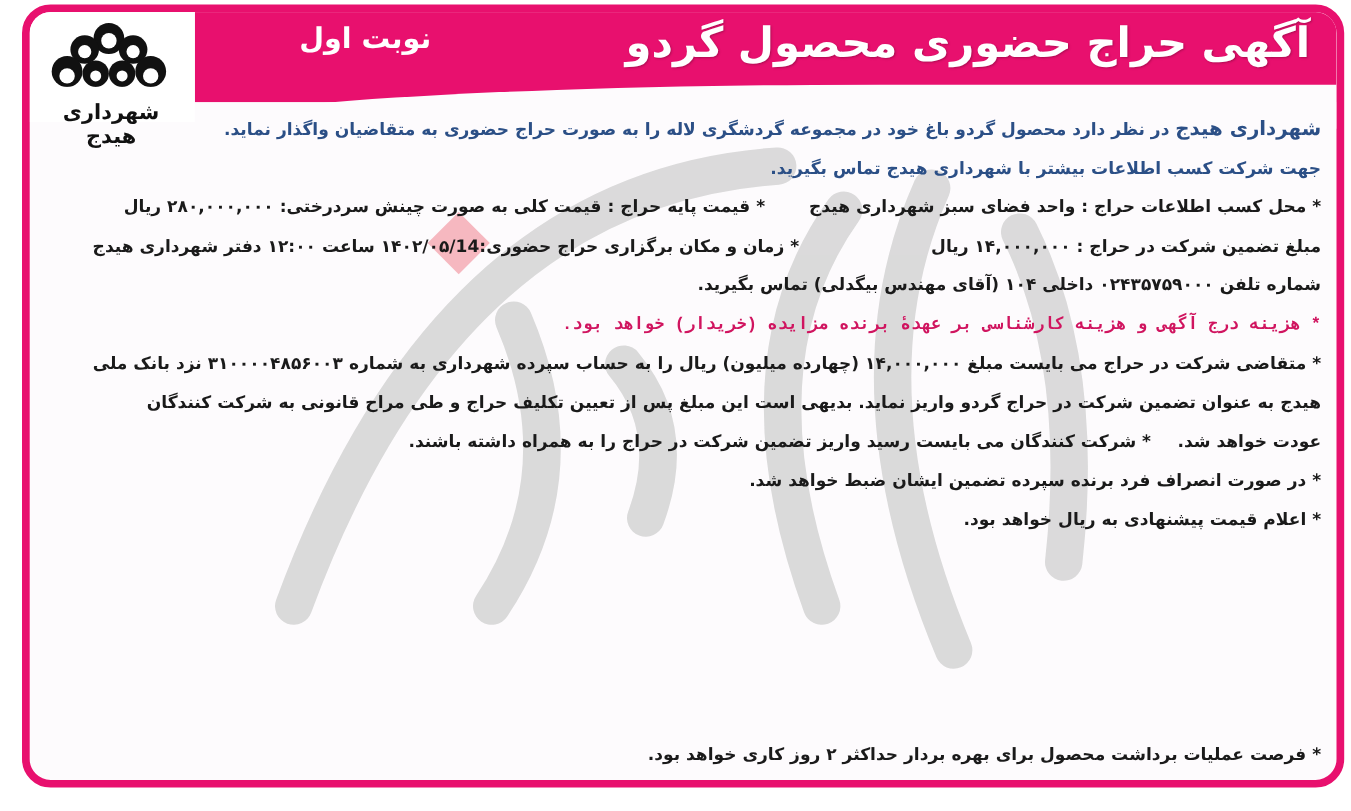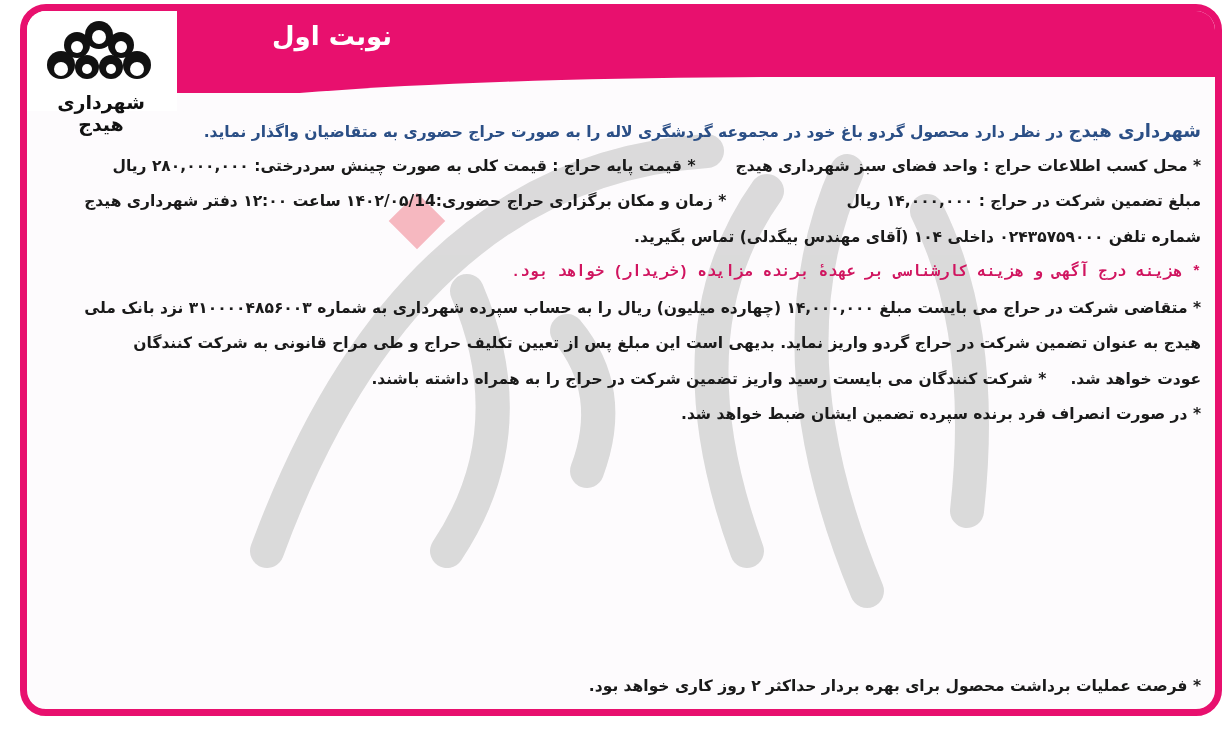--- a/index.html
+++ b/index.html
@@ -11,21 +11,21 @@
       clip-path: polygon(0 0, 100% 0, 100% 100%, 0 100%); }
     .header-curve { position:absolute; left:150px; top:66px; right:0; height:40px; background:#fdfbfd;
       border-radius: 60% 0 0 0 / 100% 0 0 0; }
     .logo-box { position:absolute; left:0; top:0; width:150px; height:100px; background:#fff; }
     .logo { position:absolute; left:12px; top:8px; width:120px; }
     .logo-text { position:absolute; left:14px; top:80px; width:120px; text-align:center; font-weight:bold; font-size:19px; color:#111; direction:rtl; }
     .title { position:absolute; right:24px; top:6px; font-size:38px; font-weight:bold; color:#fff; direction:rtl; letter-spacing:0px; text-shadow:1px 1px 2px rgba(0,0,0,0.25); }
     .round-label { position:absolute; left:200px; top:10px; font-size:26px; font-weight:bold; color:#fff; direction:rtl;margin-left:45px; }
     .watermark { position:absolute; left:120px; top:120px; width:900px; height:520px; pointer-events:none; }
     .body { position:absolute; right:14px; left:14px; top:96px; direction:rtl; text-align:right; font-size:15.5px; font-weight:bold; color:#1a1a1a; }
-    .line { height:35.5px; line-height:47px; white-space:nowrap;text-align:right; }
+    .line { height:35.5px; line-height:21px; white-space:nowrap;text-align:right; }
     .blue { color:#2b4f86; }
     .pink { color:#d0145f;font-family:Liberation Mono, monospace; }
     .hl { color:#2b4f86; font-size:18px; }
     .gap { display:inline-block; width:40px; }
     .signature { position:absolute; left:20px; bottom:16px; font-size:22px; font-weight:bold; color:#c2185b; direction:rtl; }
     .last-line { position:absolute; right:14px; bottom:14px; direction:rtl; font-size:15.5px; font-weight:bold; color:#1a1a1a; white-space:nowrap;margin-left:14px; }
   </style>
 </head>
 <body>
 
@@ -52,47 +52,50 @@
         <circle cx="98" cy="50" r="7"></circle>
         <circle cx="48" cy="50" r="5"></circle>
         <circle cx="72" cy="50" r="5"></circle>
         <rect x="0" y="60" width="120" height="12"></rect>
       </g>
     </svg>
     <div class="logo-text">شهرداری هیدج</div>
   </div>
 
   <div class="round-label">نوبت اول</div>
+  <div class="title">آگهی حراج حضوری محصول گردو</div>
 
   <svg class="watermark" viewBox="0 0 900 520">
     <g fill="none" stroke="#cfcfcf" stroke-width="34" stroke-linecap="round" opacity="0.75">
       <path d="M120 420 Q 260 40 560 20"></path>
       <path d="M620 60 Q 520 200 600 420"></path>
       <path d="M700 40 Q 620 220 720 460"></path>
       <path d="M780 80 Q 840 200 820 380"></path>
       <path d="M320 160 Q 380 300 300 420"></path>
       <path d="M420 200 Q 470 260 440 340"></path>
     </g>
     <rect x="250" y="70" width="40" height="40" fill="#f6b8c0" transform="rotate(45 270 90)"></rect>
   </svg>
 
   <div class="body">
     <div class="line">
       <span class="hl">شهرداری هیدج</span><span class="blue"> در نظر دارد محصول گردو باغ خود در مجموعه گردشگری لاله  را به صورت حراج حضوری به متقاضیان واگذار نماید.</span>
     </div>
+    <div class="line blue">جهت شرکت کسب اطلاعات بیشتر با شهرداری هیدج تماس بگیرید.</div>
     <div class="line">
       <span>* محل کسب اطلاعات حراج : واحد فضای سبز شهرداری هیدج</span><span class="gap"></span><span>* قیمت پایه حراج : قیمت کلی به صورت چینش سردرختی: ۲۸۰,۰۰۰,۰۰۰ ریال</span>
     </div>
     <div class="line">
       <span>مبلغ تضمین شرکت در حراج : ۱۴,۰۰۰,۰۰۰ ریال</span><span class="gap" style="width:120px"></span><span>* زمان و مکان برگزاری حراج حضوری:۱۴۰۲/۰۵/14 ساعت ۱۲:۰۰ دفتر شهرداری هیدج</span>
     </div>
     <div class="line">شماره تلفن ۰۲۴۳۵۷۵۹۰۰۰ داخلی ۱۰۴ (آقای مهندس بیگدلی) تماس بگیرید.</div>
     <div class="line pink">* هزینه درج آگهی و هزینه کارشناسی بر عهدهٔ برنده مزایده (خریدار) خواهد بود.</div>
     <div class="line">* متقاضی شرکت در حراج می بایست مبلغ ۱۴,۰۰۰,۰۰۰ (چهارده میلیون) ریال را به حساب سپرده شهرداری به شماره ۳۱۰۰۰۰۴۸۵۶۰۰۳ نزد بانک ملی</div>
     <div class="line">هیدج به عنوان تضمین شرکت در حراج  گردو واریز نماید. بدیهی است این مبلغ پس از تعیین تکلیف حراج و طی مراح قانونی به شرکت کنندگان</div>
     <div class="line">
       <span>عودت خواهد شد.</span><span class="gap" style="width:24px"></span><span>* شرکت کنندگان می بایست رسید واریز تضمین شرکت در حراج را به همراه داشته باشند.</span>
     </div>
     <div class="line">* در صورت انصراف فرد برنده سپرده تضمین ایشان ضبط خواهد شد.</div>
+    <div class="line">* اعلام قیمت پیشنهادی به ریال خواهد بود.</div>
   </div>
 
   <div class="last-line">* فرصت عملیات برداشت محصول برای بهره بردار حداکثر ۲ روز کاری خواهد بود.</div>
 </div>
 
 </body></html>

